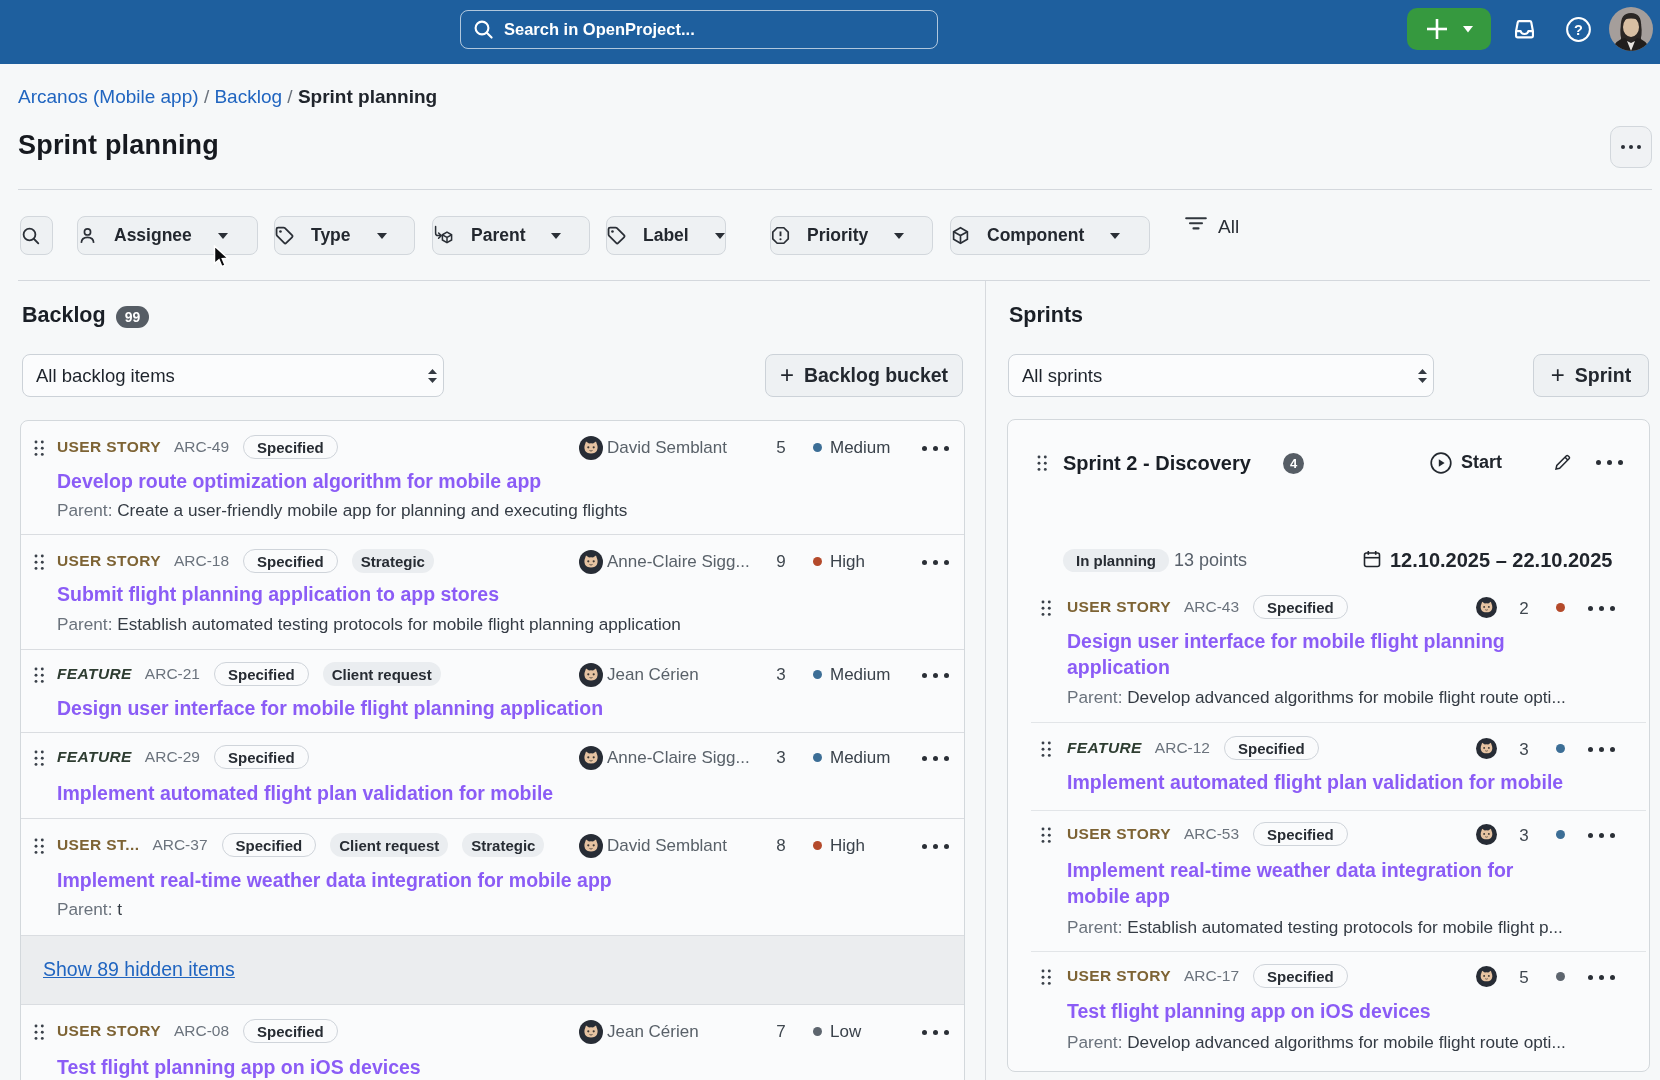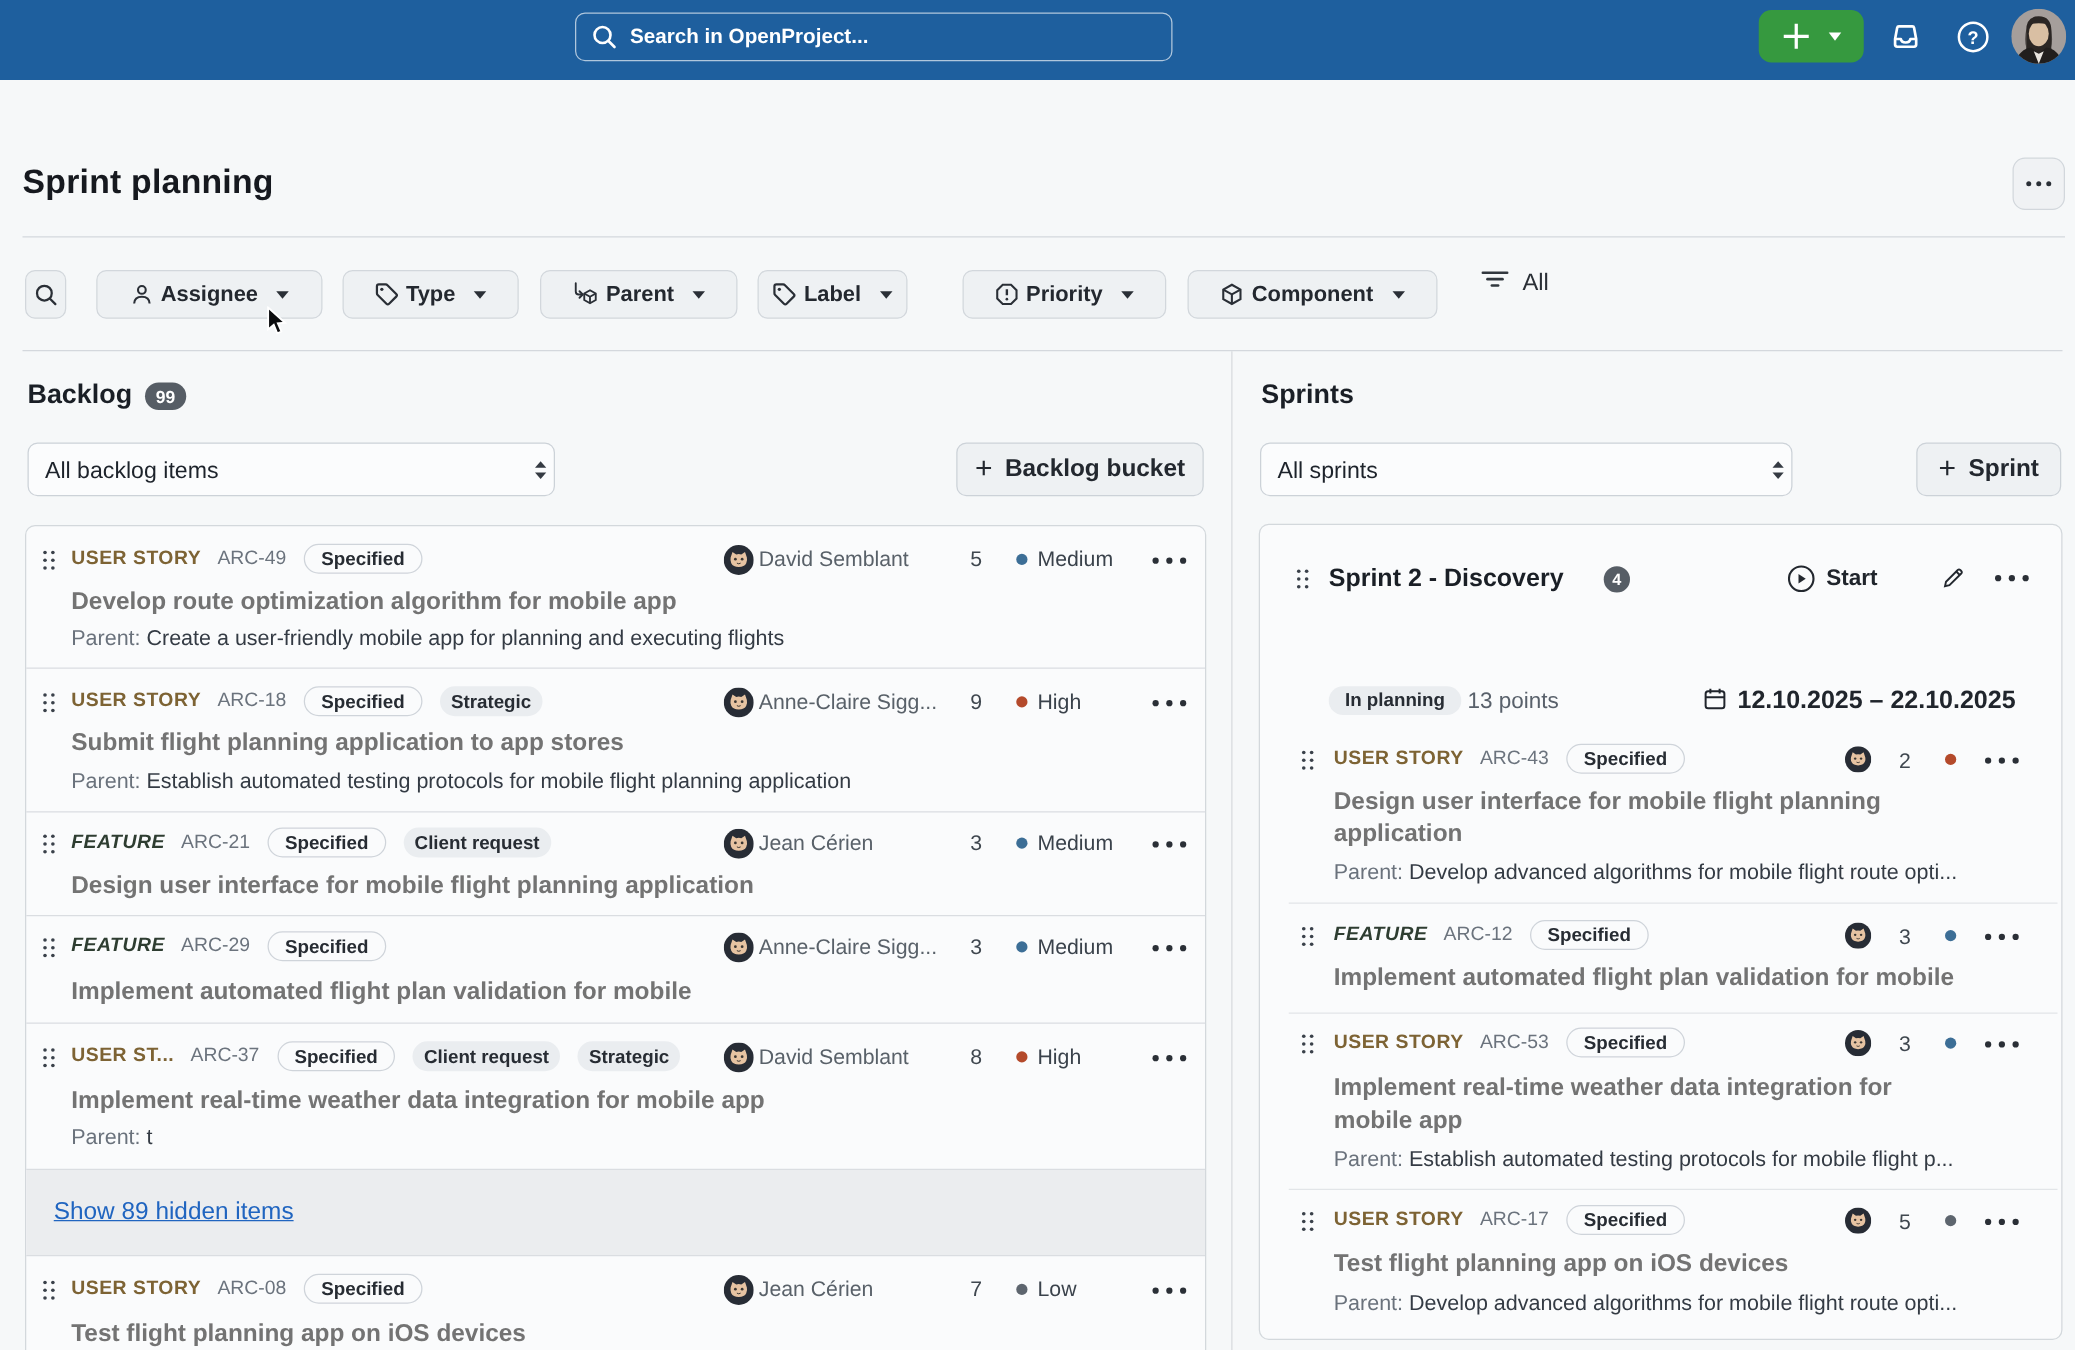--- a/index.html
+++ b/index.html
@@ -21,21 +21,21 @@
   #crumbs b { color:#20252c; font-weight:700; }
   h1 { position:absolute; left:18px; top:130px; font-size:27px; font-weight:700; color:#16191f; letter-spacing:.2px; }
   #pagemenu { position:absolute; left:1610px; top:126px; width:42px; height:42px; border:1px solid #d2d7dc; background:#f0f2f4; border-radius:10px; color:#21262d; }
   .dots3 { display:flex; align-items:center; justify-content:center; gap:4px; height:100%; }
   .dots3 i { width:4px; height:4px; border-radius:50%; background:#2a2f36; }
   #hr1 { position:absolute; left:18px; top:189px; width:1634px; height:1px; background:#d4d8dd; }
   #hr2 { position:absolute; left:18px; top:280px; width:1632px; height:1px; background:#d4d8dd; }
   #vsep { position:absolute; left:985px; top:281px; width:1px; height:799px; background:#d7dade; }
 
   
-  .fbtn { position:absolute; top:216px; height:39px; border:1px solid #d2d7dc; background:#eef1f3; border-radius:8px; display:flex; align-items:center; justify-content:center; gap:6px; font-size:17.5px; font-weight:700; color:#23282f; }
+  .fbtn { position:absolute; top:216px; height:39px; border:1px solid #d2d7dc; background:#eef1f3; border-radius:8px; display:flex; align-items:center; gap:17px; font-size:17.5px; font-weight:700; color:#23282f; }
   .caret { width:0; height:0; border-left:5.5px solid transparent; border-right:5.5px solid transparent; border-top:6.5px solid #2a2f36; margin-left:9px; }
   #allfilter { position:absolute; left:1185px; top:216px; height:39px; display:flex; align-items:flex-start; gap:11px; font-size:19px; font-weight:400; color:#2a2f36; }
 
   
   .sechead { position:absolute; top:303px; font-size:21.5px; font-weight:700; color:#1a1f26; }
   #badge99 { display:inline-block; margin-left:10px; background:#565d65; color:#fff; font-size:14px; font-weight:700; border-radius:11px; padding:3px 9px; vertical-align:0px; }
   .selbox { position:absolute; top:354px; height:43px; background:#fbfcfd; border:1px solid #ccd2d8; border-radius:8px; display:flex; align-items:center; font-size:18.5px; color:#1d232b; padding:0 13px; }
   .updown { position:absolute; right:3px; top:50%; transform:translateY(-50%); }
   .graybtn { position:absolute; top:354px; height:43px; background:#eef1f3; border:1px solid #ccd2d8; border-radius:8px; display:flex; align-items:center; justify-content:center; gap:10px; font-size:19.5px; font-weight:700; color:#23282f; }
   .plus { font-size:24px; font-weight:400; color:#23282f; line-height:1; margin-top:-2px; }
@@ -43,21 +43,21 @@
   
   #blcard { position:absolute; left:20px; top:420px; width:945px; height:680px; background:#fafbfc; border:1px solid #d3d8dc; border-radius:8px; }
   #spcard { position:absolute; left:1007px; top:419px; width:643px; height:653px; background:#fafbfc; border:1px solid #d3d8dc; border-radius:8px; }
   .rowline { position:absolute; left:0; width:943px; height:1px; background:#dadde1; }
   .typetxt { font-size:15.5px; font-weight:700; letter-spacing:.4px; }
   .us { color:#7d6334; }
   .ft { color:#2e3d31;font-style:italic; }
   .wid { font-size:15.5px; color:#6b737d; }
   .pill { display:inline-block; border:1px solid #cfd4da; border-radius:13px; padding:2.5px 13px; font-size:15px; font-weight:700; color:#272c33; background:transparent; }
   .lbl { display:inline-block; border-radius:13px; padding:3.5px 9px; font-size:15px; font-weight:700; color:#272c33; background:#eaedf0; }
-  .wtitle { font-size:19.5px; font-weight:700; color:#737373; line-height:26px; }
+  .wtitle { font-size:19.5px; font-weight:700; color:#8b5cf6; line-height:26px; }
   .parent { font-size:17.2px; color:#6a727c; }
   .parent b { color:#343b44; font-weight:400; }
   .pname { font-size:17px; color:#596169; }
   .pts { font-size:17px; color:#3f474f; }
   .prio { font-size:17px; color:#3a424b; }
   .pdot { display:inline-block; width:9px; height:9px; border-radius:50%; }
   .menu3 { position:absolute; display:flex; gap:6px; }
   .menu3 i { width:5px; height:5px; border-radius:50%; background:#2a2f36; }
   .drag { position:absolute; }
   .trow { display:flex; align-items:center; gap:13px; height:26px; }
@@ -100,20 +100,21 @@
           <path d="M12 20 Q11 6 22 6 Q33 6 32 20 L32 34 Q28 37 22 37 Q16 37 12 34 Z" fill="#2b2624"></path>
           <ellipse cx="22" cy="20" rx="8" ry="10" fill="#d9bfa3"></ellipse>
           <path d="M13 17 Q14 9 22 9 Q30 9 31 17 L31 14 Q29 11.5 22 11.5 Q15 11.5 13 14 Z" fill="#2b2624"></path>
           <path d="M12 16 Q10 30 14 36 L12 37 Z M32 16 Q34 30 30 36 L32 37 Z" fill="#2b2624"></path>
           <path d="M2 44 Q7 32 16 31 L22 36 L28 31 Q37 32 42 44 Z" fill="#211e1d"></path>
           <path d="M18 34 L22 44 L26 34 L22 36 Z" fill="#e8e4df"></path>
         </g>
       </svg>
   </div>
 
+  <div id="crumbs"><a>Arcanos (Mobile app)</a> <span style="color:#6a727c;">/</span> <a>Backlog</a> <span style="color:#6a727c;">/</span> <b>Sprint planning</b></div>
   <h1>Sprint planning</h1>
   <div id="pagemenu">
       <div class="dots3">
         <i></i>
         <i></i>
         <i></i>
       </div>
     </div>
   <div id="hr1"></div>
   <div id="hr2"></div>

